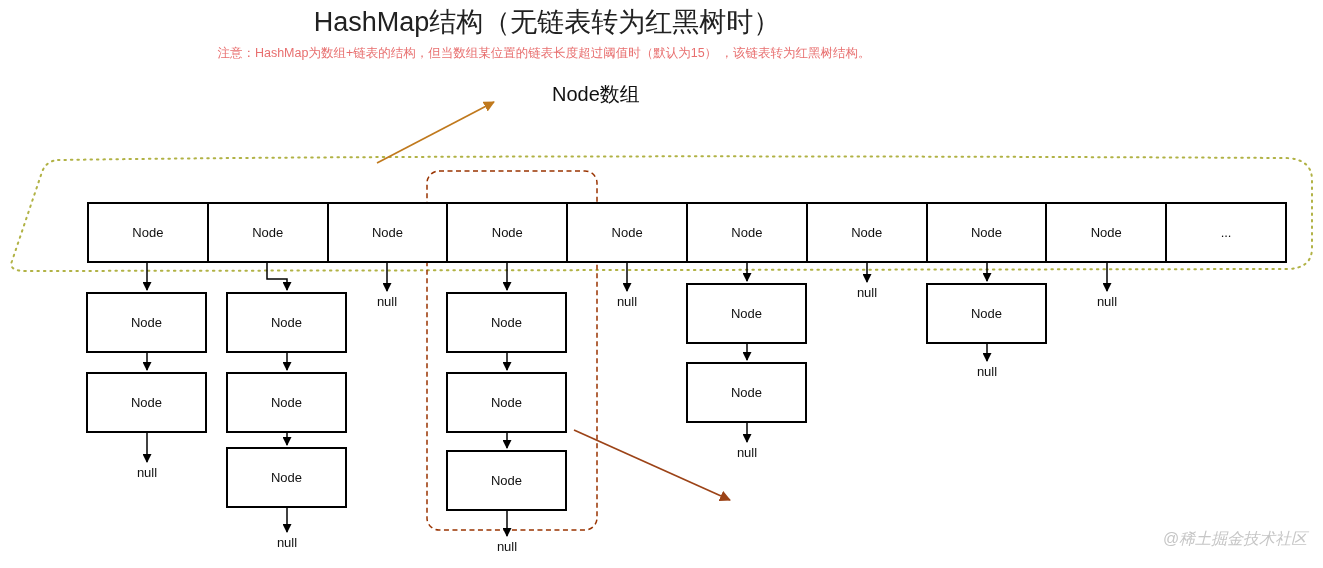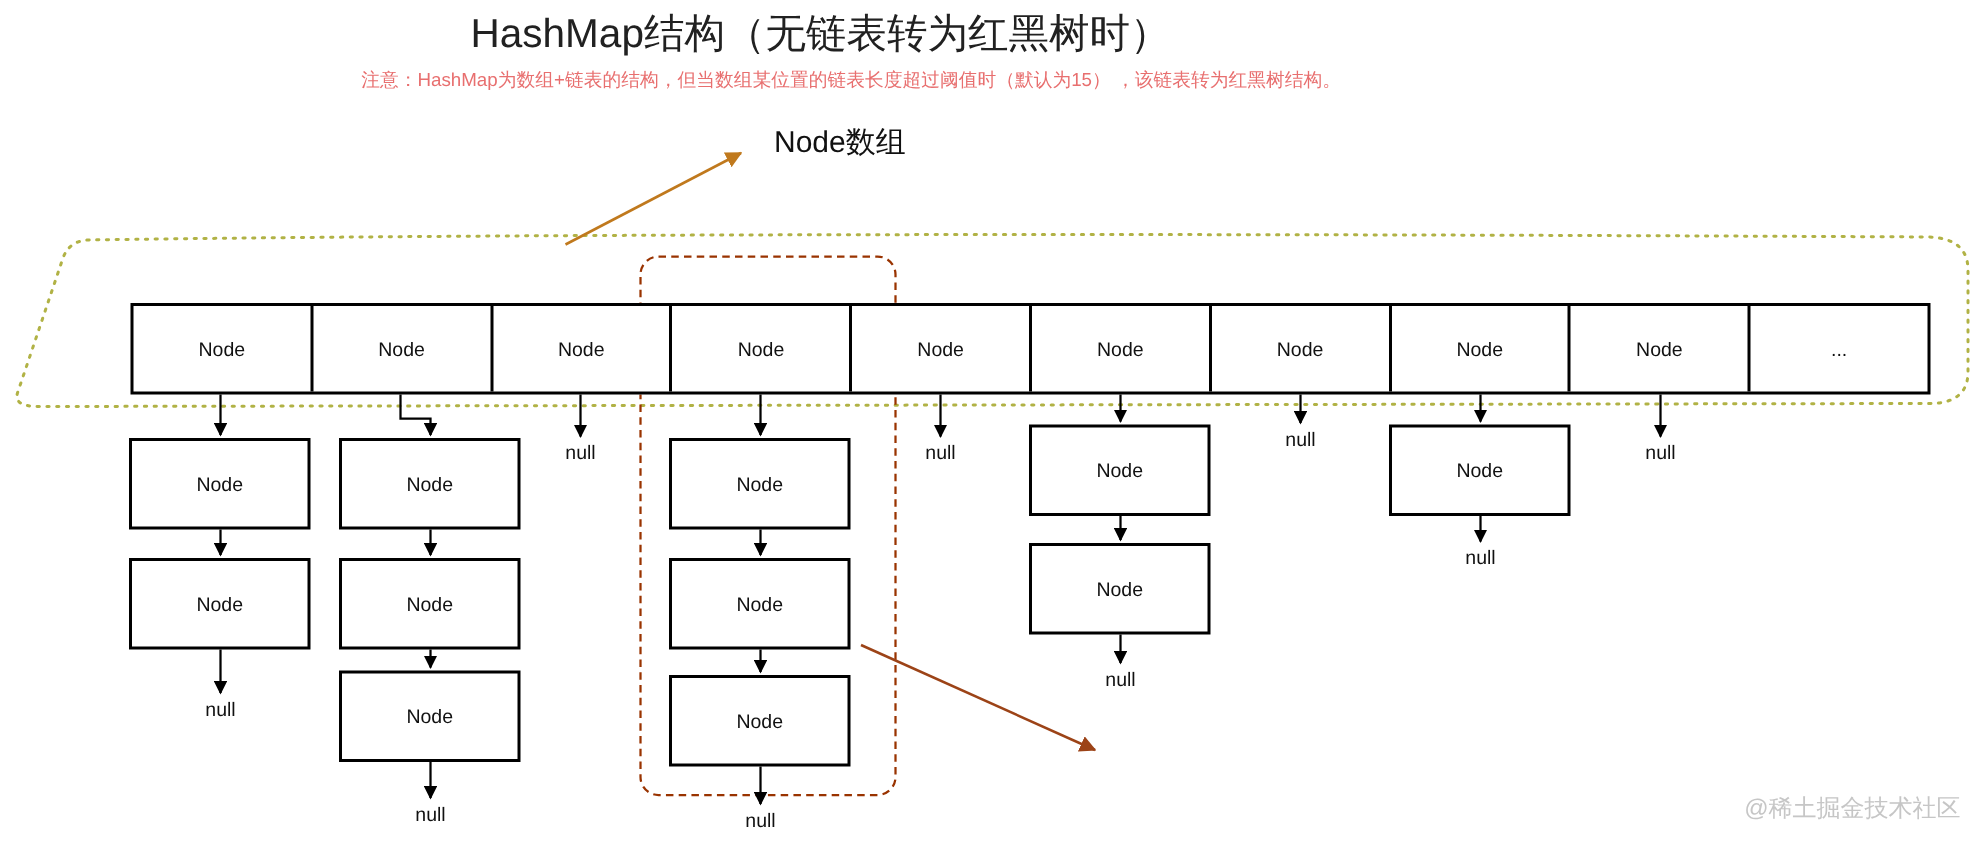--- a/index.html
+++ b/index.html
@@ -7,44 +7,44 @@
     position:relative;width:1323px;height:567px;background:#ffffff;overflow:hidden;
     font-family:"Liberation Sans", sans-serif;color:#1a1a1a;
   }
   #diagram-svg{position:absolute;left:0;top:0;}
   .page-title{
     position:absolute;left:237px;top:5px;width:620px;height:34px;
     text-align:center;font-size:27px;line-height:34px;color:#212121;white-space:nowrap;
   }
   .note-line{
     position:absolute;left:194px;top:45px;width:700px;height:16px;
-    text-align:right;font-size:12.5px;line-height:16px;color:#e86f6f;white-space:nowrap;
+    text-align:center;font-size:12.5px;line-height:16px;color:#e86f6f;white-space:nowrap;
   }
-  .annotation{position:absolute;color:#111;white-space:nowrap;}
+  .annotation{position:absolute;color:#111;white-space:nowrap;margin-left:36px;}
   .annotation.array-ann{left:516px;top:81px;font-size:20px;}
   .annotation.bucket-ann{left:754px;top:479px;font-size:22px;}
   .array-row{
     position:absolute;left:87px;top:202px;width:1200px;height:61px;
     border:2px solid #000;box-sizing:border-box;display:flex;background:#fff;
   }
   .array-cell{
     flex:1 1 0;display:flex;align-items:center;justify-content:center;
     font-size:13px;border-left:2px solid #000;box-sizing:border-box;color:#111;
   }
   .array-cell:first-child{border-left:none;}
   .node-box{
     position:absolute;width:121px;height:61px;border:2px solid #000;box-sizing:border-box;
     display:flex;align-items:center;justify-content:center;font-size:13px;color:#111;background:#fff;
   }
   .null-label{
     position:absolute;width:50px;height:16px;text-align:center;
     font-size:13px;line-height:16px;color:#111;
   }
   .watermark{
-    position:absolute;right:16px;top:529px;font-size:16px;color:#c6c6c6;white-space:nowrap;
+    position:absolute;right:16px;top:529px;font-size:16px;color:#c6c6c6;white-space:nowrap;font-style:italic;
   }
   .conn{stroke:#000;stroke-width:1.5;fill:none;}
 </style>
 </head>
 <body>
 
 <div id="stage">
 
   <svg id="diagram-svg" width="1323" height="568" viewBox="0 0 1323 568">
     <defs>

